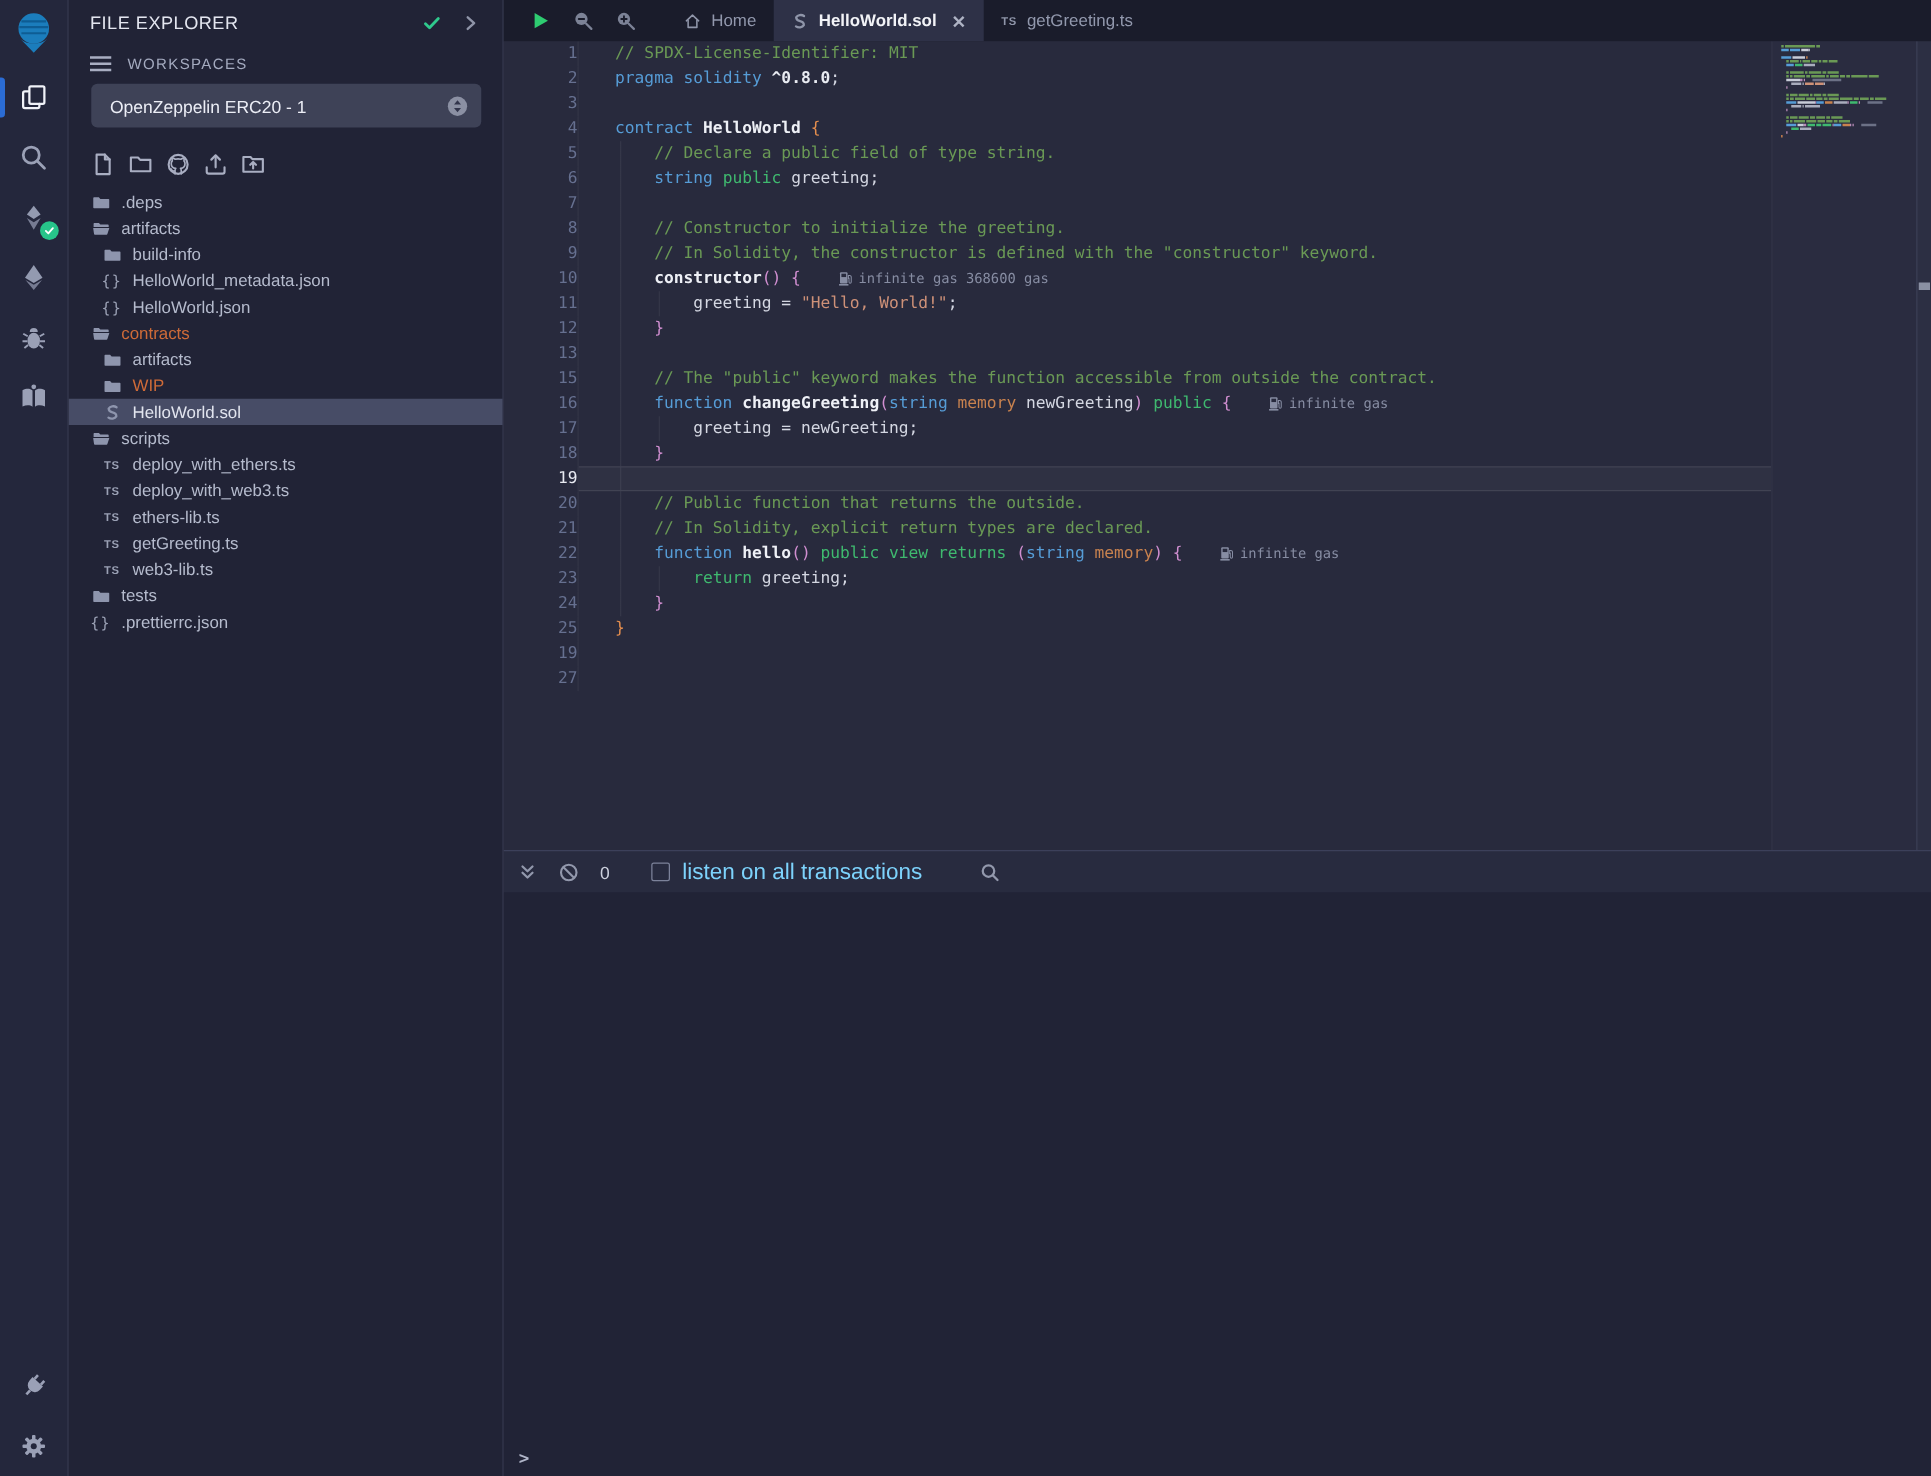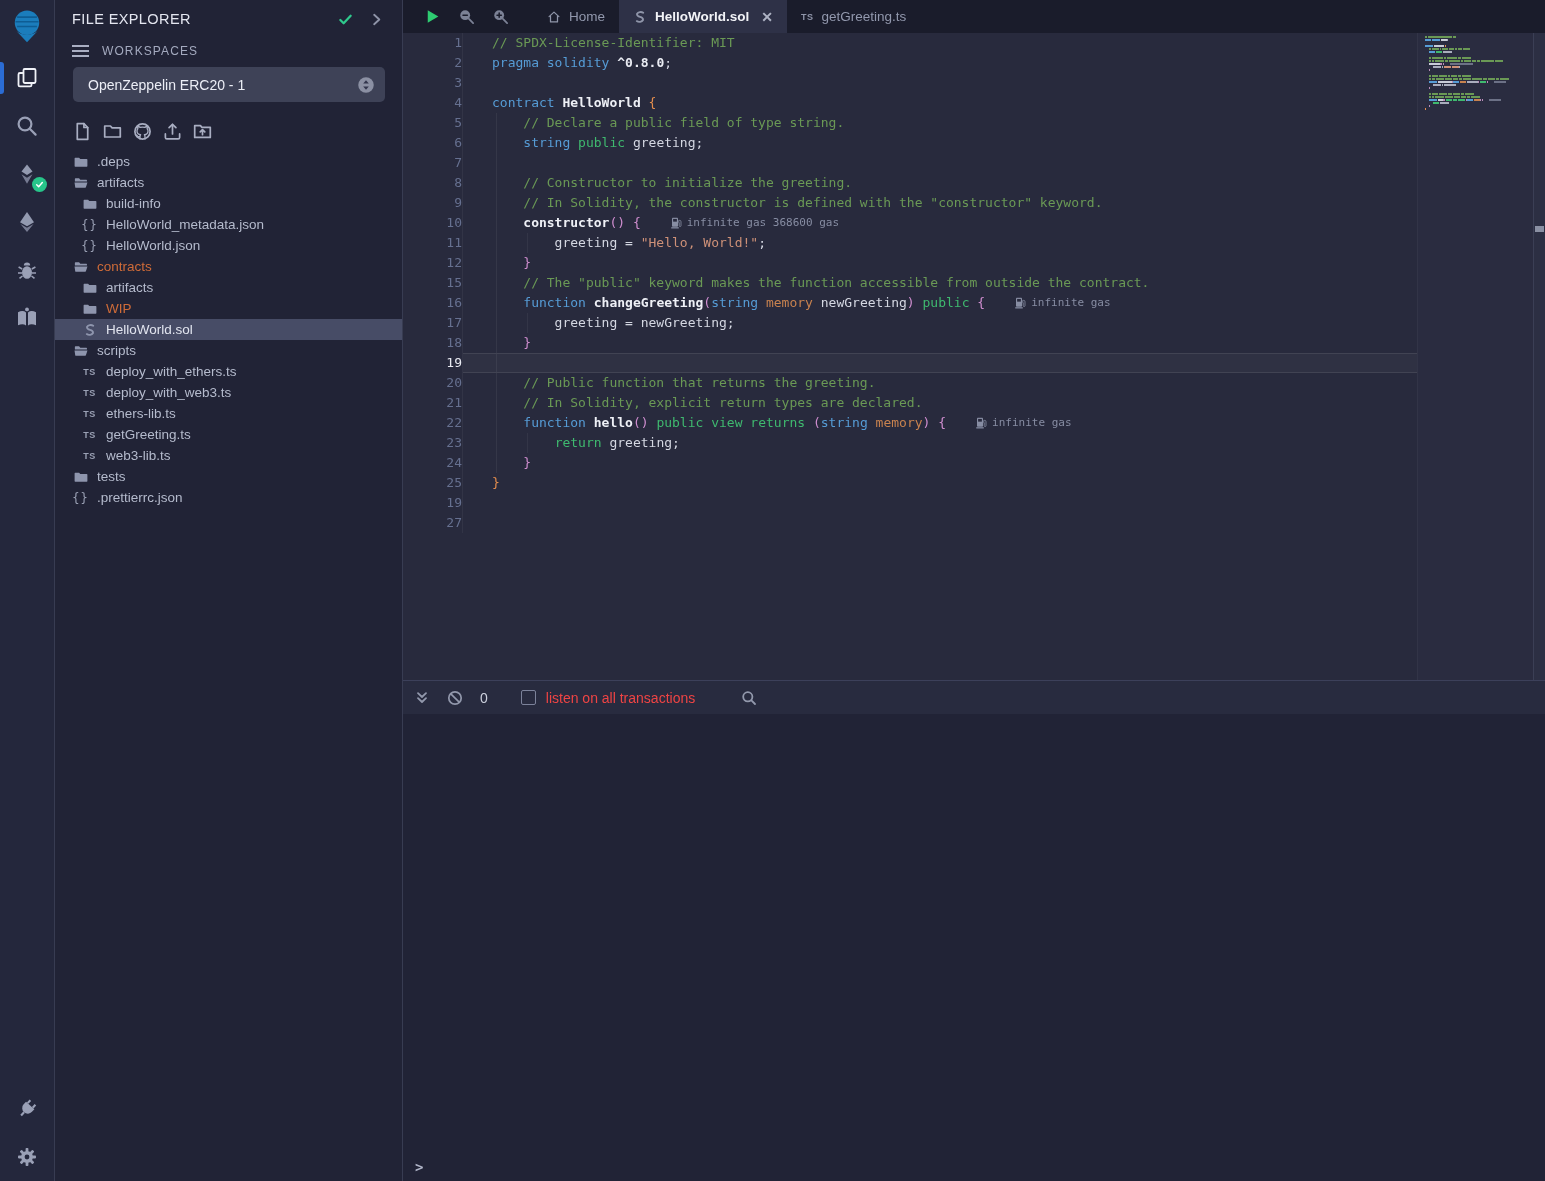--- a/index.html
+++ b/index.html
@@ -19,21 +19,21 @@
     width:4px; background:#2b6cd4; border-radius:0 3px 3px 0; }
   .ib-item svg { width:24px; height:24px; }
   .ib-item.logo svg { width:40px; height:40px; }
   .badge-check { position:absolute; right:8px; bottom:6px; width:15px; height:15px;
     background:#27c58a; border-radius:50%; display:flex; align-items:center; justify-content:center; }
   .badge-check svg { width:9px; height:9px; }
 
   
   .sidebar { width:348px; background:#212336; border-right:1px solid #383c52;
     flex-shrink:0; display:flex; flex-direction:column; }
-  .fe-header { display:flex; align-items:flex-end; padding:11px 18px 0 17px; }
+  .fe-header { display:flex; align-items:flex-start; padding:11px 18px 0 17px; }
   .fe-title { color:#e4e6f0; font-size:14.5px; letter-spacing:.4px; }
   .fe-header .hspace { flex:1; }
   .fe-header .hicon { color:#8f94a8; margin-left:16px; cursor:pointer; display:flex; }
   .fe-header .hicon svg { width:15px; height:15px; }
   .ws-row { display:flex; align-items:center; gap:13px; padding:17px 17px 0 17px; }
   .ws-row .burger { display:flex; flex-direction:column; gap:3px; cursor:pointer; }
   .ws-row .burger i { display:block; width:17px; height:2px; background:#a9aec2; }
   .ws-label { color:#a4aabf; font-size:12px; letter-spacing:1.1px; }
   .ws-select { margin:9px 17px 0 18px; height:35px; background:#3e4257; border-radius:5px;
     display:flex; align-items:center; padding:0 10px 0 15px; cursor:pointer; }
@@ -104,21 +104,21 @@
   .scrollstrip .mark { position:absolute; top:193px; left:1px; right:1px; height:6px; background:#8a90a3; }
 
   
   .termbar { height:34px; background:#282b3f; border-top:1px solid #3c405a;
     display:flex; align-items:center; padding-left:11px; flex-shrink:0; }
   .termbar .ticn { display:flex; color:#9298ac; cursor:pointer; }
   .termbar .ticn svg { width:16px; height:16px; }
   .term-count { color:#ccd0dd; font-size:14px; margin:0 0 0 17px; }
   .term-check { width:15px; height:15px; border:1px solid #7c829a; border-radius:2px;
     margin-left:33px; cursor:pointer; background:transparent; }
-  .term-label { color:#ef4444; font-size:14px; margin-left:10px; }
+  .term-label { color:#7dd3fc; font-size:18px; margin-left:10px; }
   .term-search-icon { margin-left:46px; }
   .term-input { margin-left:12px; width:310px; height:26px; background:#2c2f47;
     border:1px solid #43475f; border-radius:3px; color:#c7ccdd; font-size:13.5px;
     padding:0 10px; font-family:"Liberation Sans",sans-serif; outline:none; }
   .term-input::placeholder { color:#787f9c; }
   .terminal { flex:1; background:#212336; position:relative; }
   .terminal .prompt { position:absolute; left:12px; bottom:6px; color:#b0b5c8;
     font-family:"DejaVu Sans Mono",monospace; font-size:14px; font-weight:bold; }
 </style>
 </head>
@@ -503,20 +503,24 @@
           </div>
           <div class="line g2">
             <span class="ln">11</span>
             <span class="lc"><span class="t-p">        greeting = </span><span class="t-s">"Hello, World!"</span><span class="t-p">;</span></span>
           </div>
           <div class="line g1">
             <span class="ln">12</span>
             <span class="lc"><span>    </span><span class="t-q">}</span></span>
           </div>
           <div class="line g1">
+            <span class="ln">13</span>
+            <span class="lc"></span>
+          </div>
+          <div class="line g1">
             <span class="ln">15</span>
             <span class="lc"><span>    </span><span class="t-c">// The "public" keyword makes the function accessible from outside the contract.</span></span>
           </div>
           <div class="line g1">
             <span class="ln">16</span>
             <span class="lc"><span>    </span><span class="t-k">function</span><span> </span><span class="t-b">changeGreeting</span><span class="t-q">(</span><span class="t-k">string</span><span> </span><span class="t-m">memory</span><span> </span><span class="t-p">newGreeting</span><span class="t-q">)</span><span> </span><span class="t-g">public</span><span> </span><span class="t-q">{</span><span class="gaschip"><svg viewBox="0 0 14 16" fill="currentColor">
                   <rect x="1" y="1" width="8" height="12" rx="1"></rect>
                   <rect x="2.5" y="2.6" width="5" height="3.6" fill="#282a3d"></rect>
                   <path d="M10 4.5h1.2A1.8 1.8 0 0 1 13 6.3v5.2a1.2 1.2 0 0 1-2.4 0V7.6H10z" fill="none" stroke="currentColor" stroke-width="1.1"></path>
                   <rect x="0" y="13.6" width="10" height="1.7"></rect>
@@ -529,21 +533,21 @@
           <div class="line g1">
             <span class="ln">18</span>
             <span class="lc"><span>    </span><span class="t-q">}</span></span>
           </div>
           <div class="line g1 cur">
             <span class="ln">19</span>
             <span class="lc"></span>
           </div>
           <div class="line g1">
             <span class="ln">20</span>
-            <span class="lc"><span>    </span><span class="t-c">// Public function that returns the greeting.</span></span>
+            <span class="lc"><span>    </span><span class="t-c">// Public function that returns the outside.</span></span>
           </div>
           <div class="line g1">
             <span class="ln">21</span>
             <span class="lc"><span>    </span><span class="t-c">// In Solidity, explicit return types are declared.</span></span>
           </div>
           <div class="line g1">
             <span class="ln">22</span>
             <span class="lc"><span>    </span><span class="t-k">function</span><span> </span><span class="t-b">hello</span><span class="t-q">()</span><span> </span><span class="t-g">public</span><span> </span><span class="t-g">view</span><span> </span><span class="t-g">returns</span><span> </span><span class="t-q">(</span><span class="t-k">string</span><span> </span><span class="t-m">memory</span><span class="t-q">)</span><span> </span><span class="t-q">{</span><span class="gaschip"><svg viewBox="0 0 14 16" fill="currentColor">
                   <rect x="1" y="1" width="8" height="12" rx="1"></rect>
                   <rect x="2.5" y="2.6" width="5" height="3.6" fill="#282a3d"></rect>

